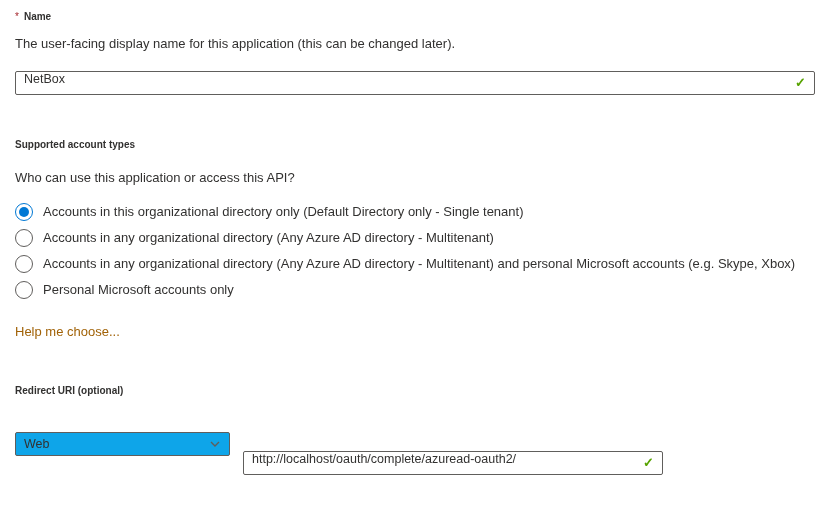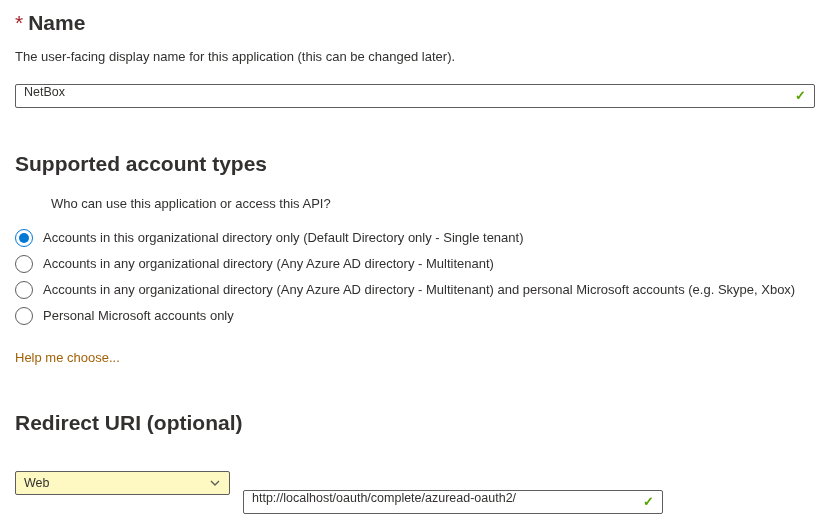--- a/index.html
+++ b/index.html
@@ -8,21 +8,21 @@
     width: 829px;
     height: 516px;
     overflow: hidden;
     font-family: "Liberation Sans", sans-serif;
     color: #323130;
     position: relative;
   }
   .page { padding: 11px 14px 0 15px; }
 
   .section-heading {
-    font-size: 21px;
+    font-size: 10px;
     font-weight: 600;
     color: #323130;
   }
   .required { color: #a4262c; margin-right: 5px; font-weight: 400; }
 
   .helper {
     font-size: 13px;
     color: #323130;
     margin-top: 13px;
     line-height: 1.45;
@@ -49,21 +49,21 @@
     transform: translateY(-50%);
     color: #57a300;
     font-size: 13px;
     font-weight: 600;
     pointer-events: none;
   }
 
   .name-input-wrap { margin-top: 15px; width: 800px; }
 
   .account-types { margin-top: 44px; }
-  .question { font-size: 13px; margin-top: 20px; margin-left: 36px; }
+  .question { font-size: 13px; margin-top: 20px; }
 
   .radio-group { margin-top: 14px; }
   .radio-option {
     display: flex;
     align-items: center;
     height: 26px;
     cursor: pointer;
   }
   .radio {
     flex: 0 0 auto;
@@ -103,21 +103,21 @@
     gap: 13px;
     margin-top: 17px;
     align-items: center;
   }
   .platform-select {
     position: relative;
     width: 215px;
     height: 24px;
     border: 1px solid #605e5c;
     border-radius: 2px;
-    background: #fef9c3;
+    background: #0ea5e9;
     display: flex;
     align-items: center;
     padding: 0 26px 0 8px;
     font-size: 12.5px;
     cursor: pointer;
   }
   .platform-select .chev {
     position: absolute;
     right: 8px;
     top: 50%;

